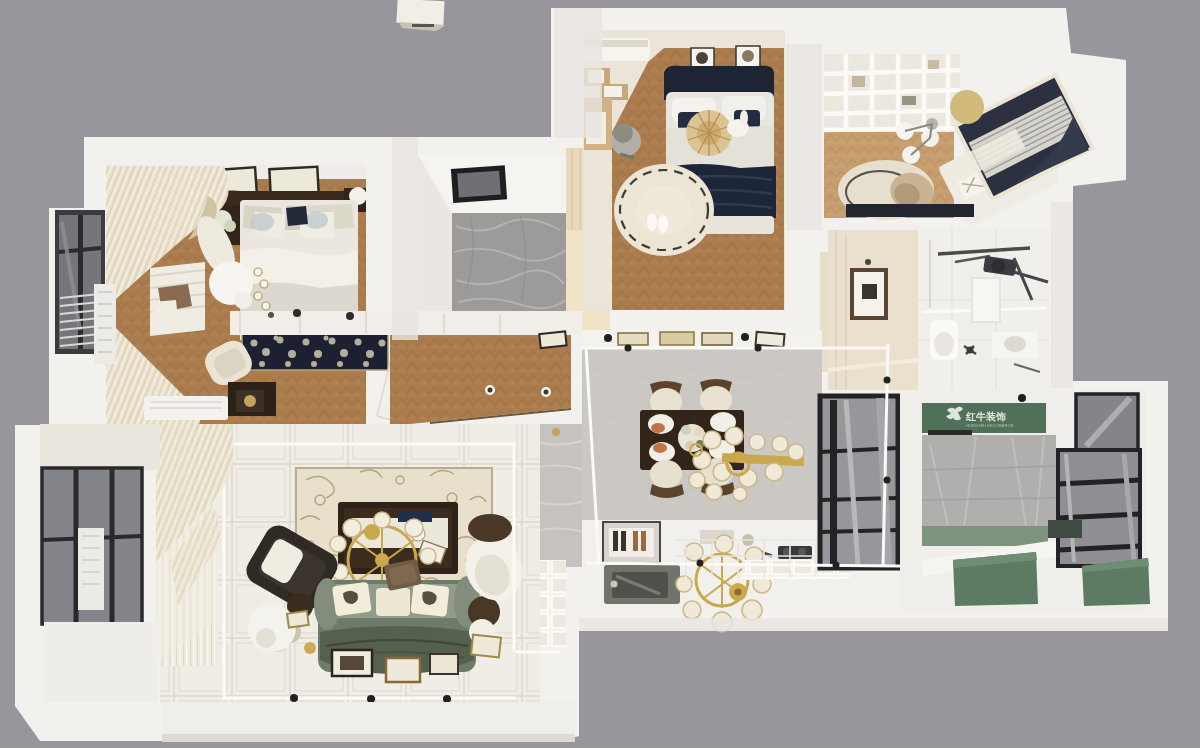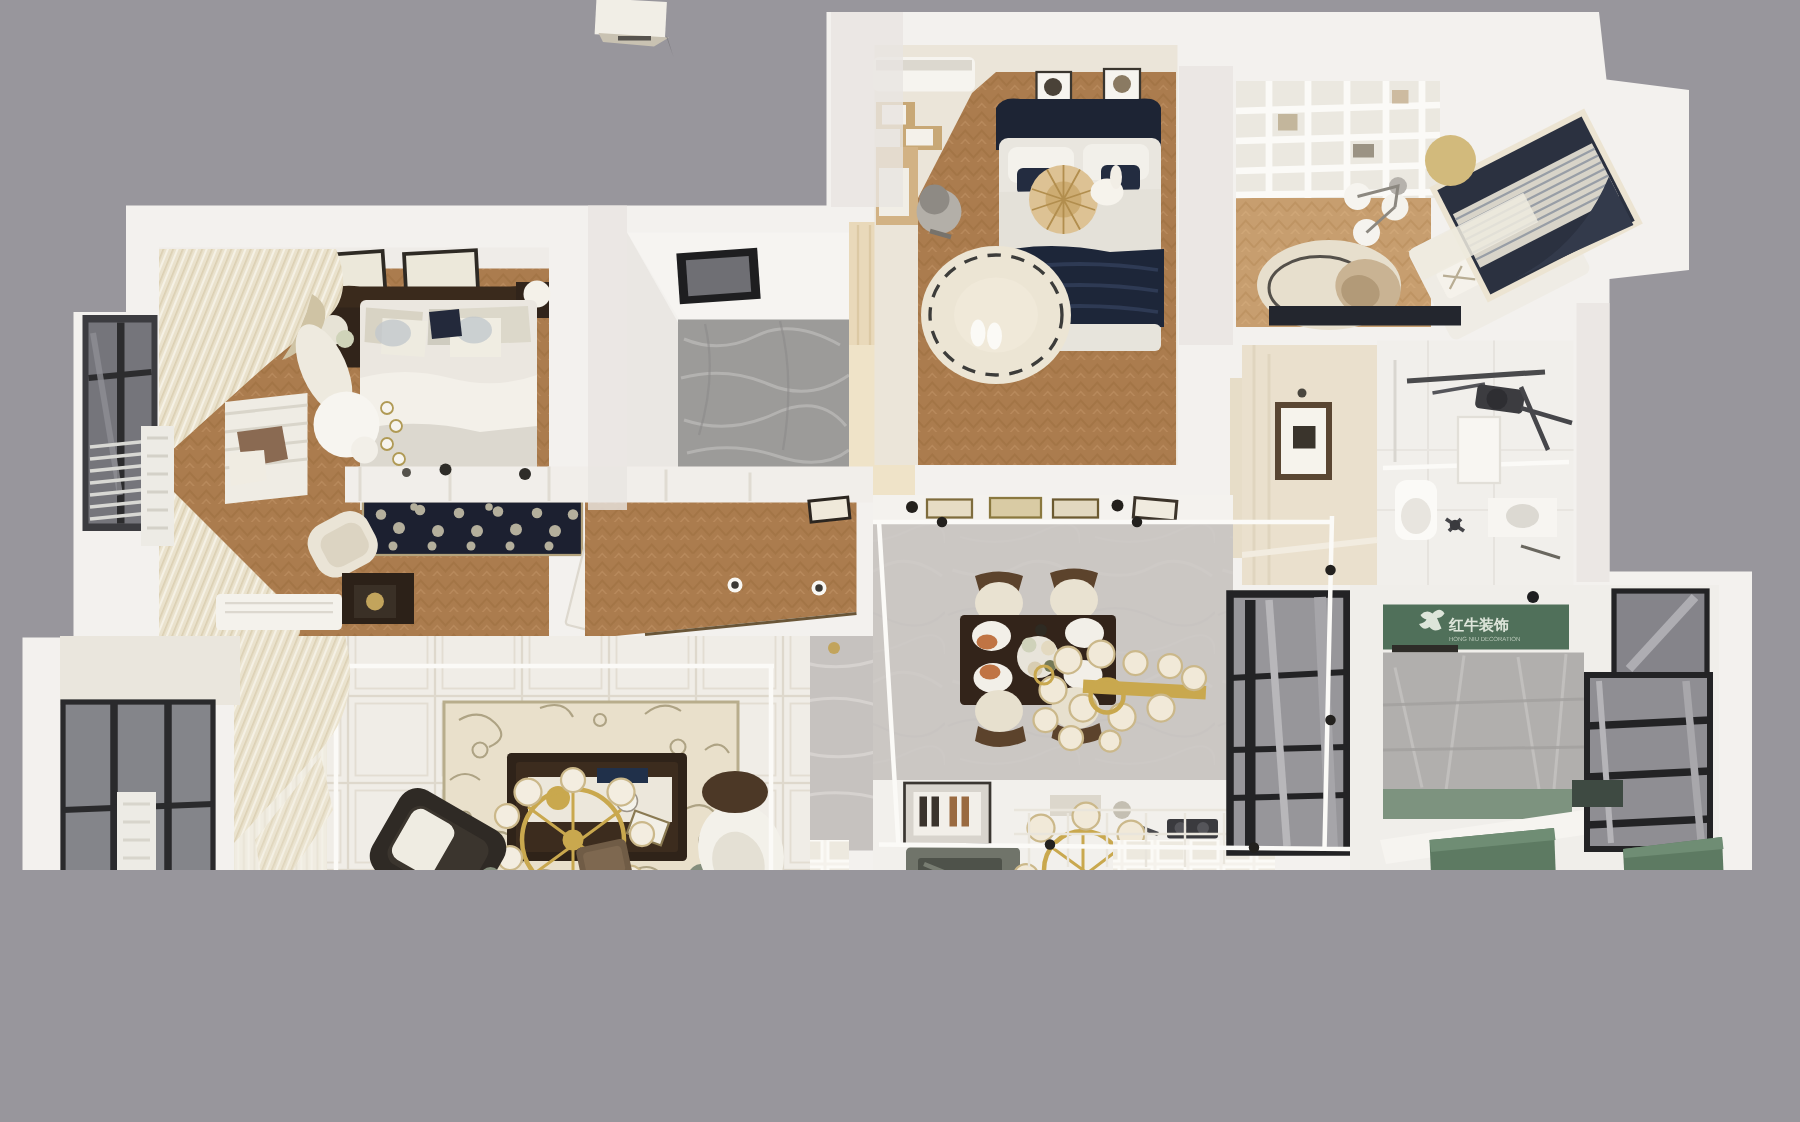--- a/index.html
+++ b/index.html
@@ -1,16 +1,16 @@
 <!DOCTYPE html>
 <html><head>
 <meta charset="utf-8">
 <style>
 html,body{margin:0;padding:0;background:#98969c;font-family:"Liberation Sans",sans-serif;}
-#stage{width:1200px;height:580px;position:relative;overflow:hidden;}
+#stage{width:1200px;height:748px;position:relative;overflow:hidden;}
 </style>
 </head>
 <body>
 <div id="stage">
 <svg width="1200" height="748" viewBox="0 0 1200 748" xmlns="http://www.w3.org/2000/svg">
 <defs>
 <pattern id="herrM" width="22" height="12" patternUnits="userSpaceOnUse">
   <rect width="22" height="12" fill="#ab7c4e"></rect>
   <path d="M0,9 L5.5,3 L11,9 L16.5,3 L22,9" stroke="#9d6e40" stroke-width="1.4" fill="none" opacity="0.55"></path>
   <path d="M0,15 L5.5,9 L11,15 L16.5,9 L22,15" stroke="#c09164" stroke-width="1" fill="none" opacity="0.6"></path>

